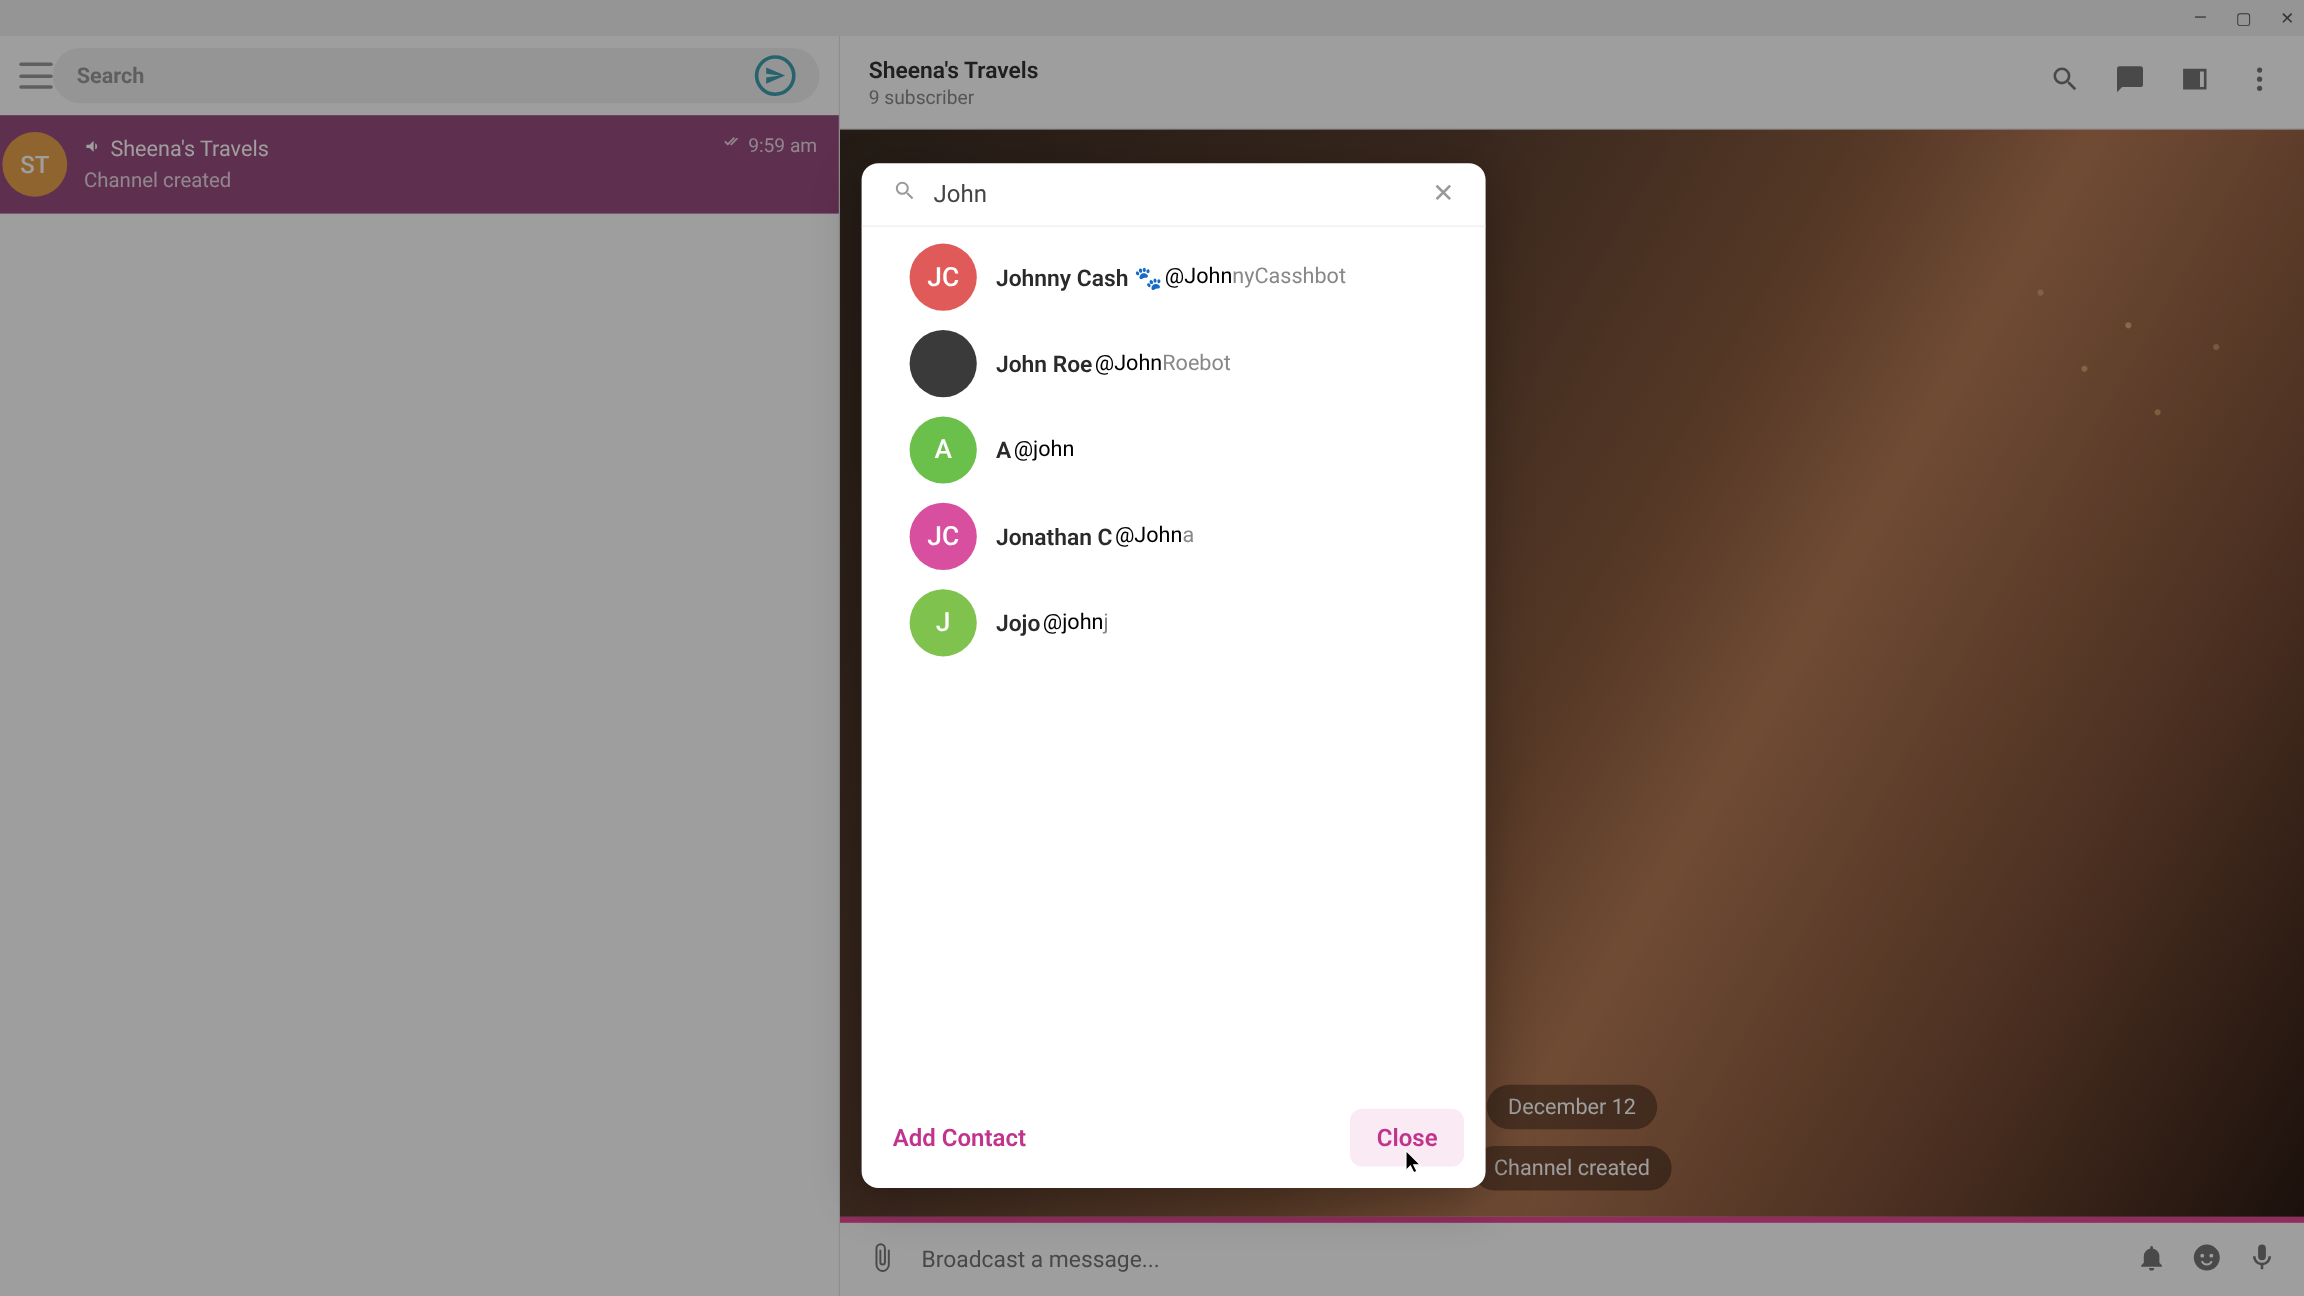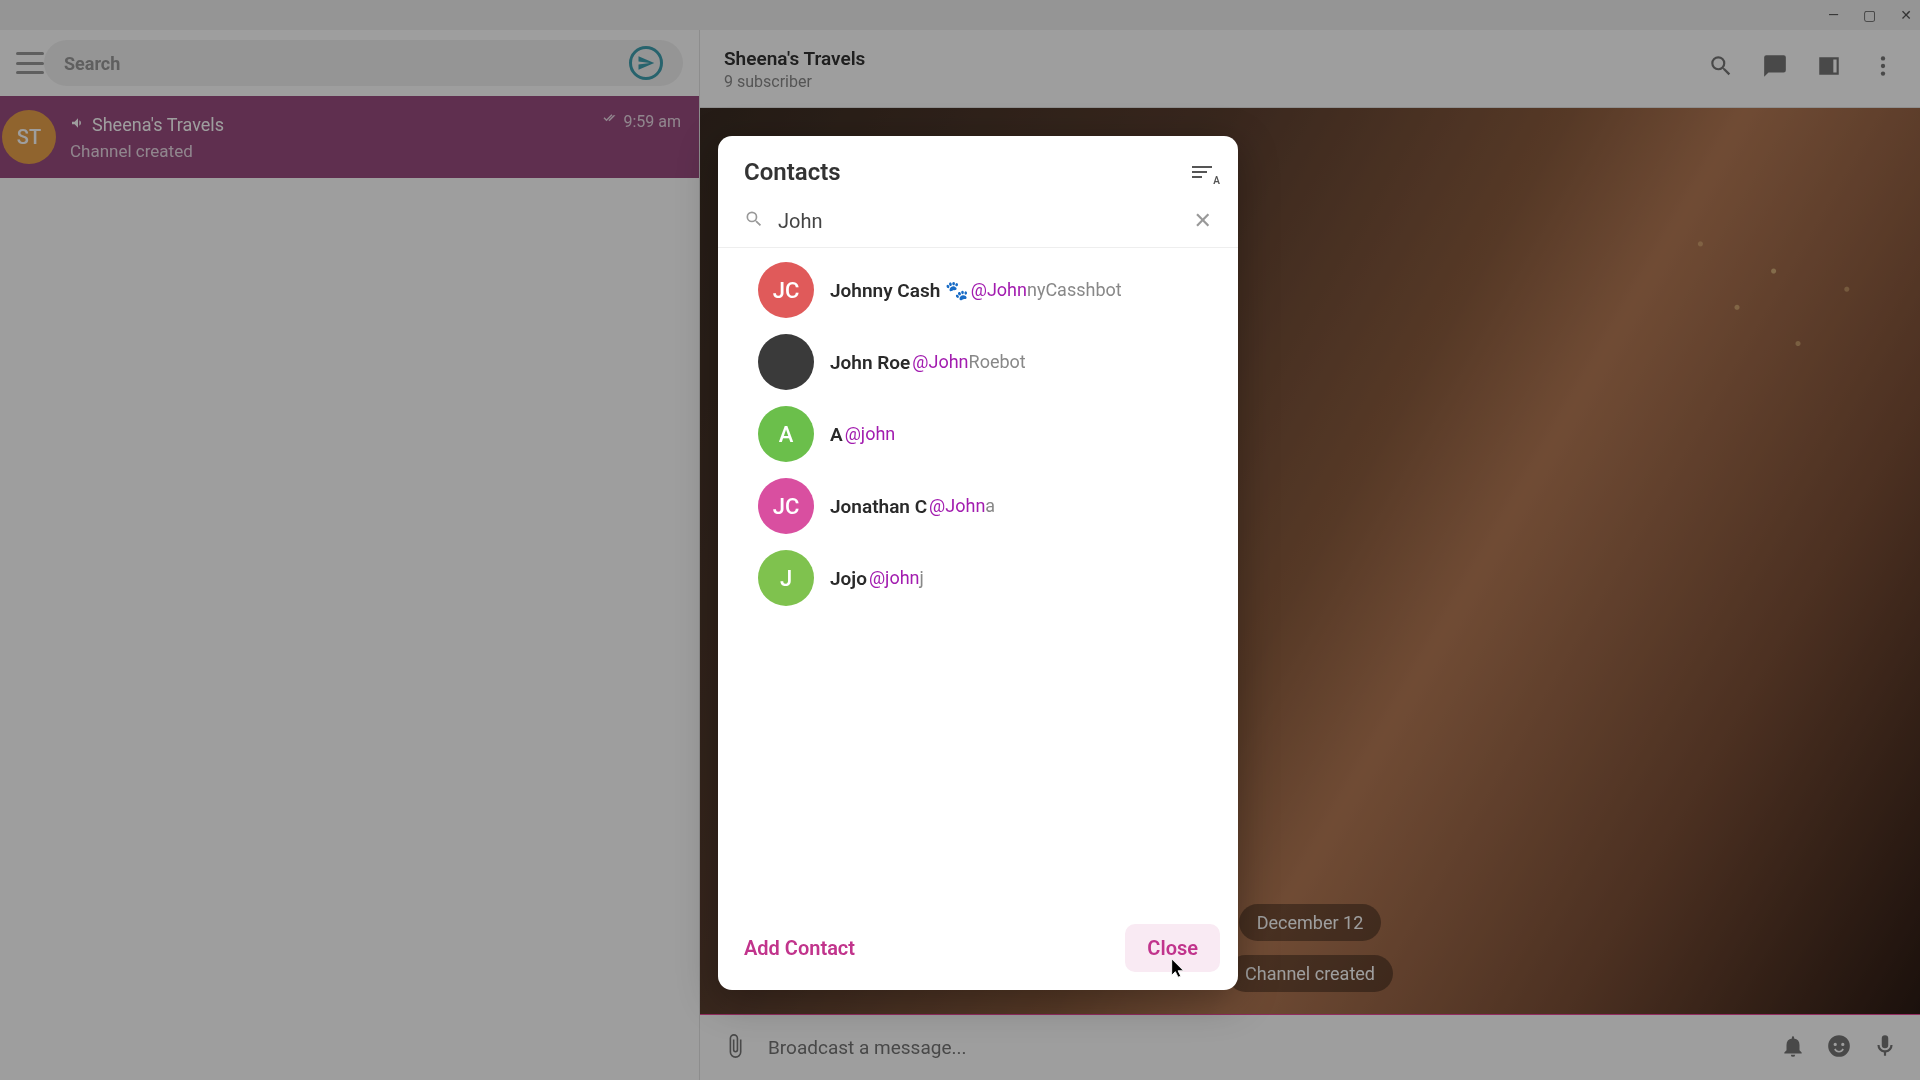--- a/index.html
+++ b/index.html
@@ -37,21 +37,21 @@
   .chat-body::before { content:""; position:absolute; inset:0; background:
     radial-gradient(circle at 88% 18%, rgba(255,230,160,.55) 2px, transparent 3px),
     radial-gradient(circle at 85% 22%, rgba(255,220,150,.5) 2px, transparent 3px),
     radial-gradient(circle at 90% 26%, rgba(255,220,150,.45) 2px, transparent 3px),
     radial-gradient(circle at 82% 15%, rgba(255,220,150,.4) 2px, transparent 3px),
     radial-gradient(circle at 94% 20%, rgba(255,220,150,.4) 2px, transparent 3px);
     pointer-events:none; }
   .date-pill { background: rgba(0,0,0,.35); color:#fff; padding:8px 18px; border-radius:20px; font-size:18px; margin-bottom:14px; }
   .sys-pill { background: rgba(0,0,0,.35); color:#fff; padding:8px 18px; border-radius:20px; font-size:18px; margin-bottom:22px; }
 
-  .composer { height:66px; background:#fff; border-top:1px solid #ec4899; display:flex; align-items:center; padding:0 22px; gap:20px; color:#9a9a9a; }
+  .composer { height:66px; background:#fff; border-top:5px solid #ec4899; display:flex; align-items:center; padding:0 22px; gap:20px; color:#9a9a9a; }
   .composer input { flex:1; border:none; outline:none; font-size:19px; color:#555; }
 
   .dim { position:absolute; inset:0; background:rgba(0,0,0,.38); z-index:5; }
 
   .modal { position:absolute; z-index:10; top:136px; left:718px; width:520px; height:854px; background:#fff; border-radius:14px; box-shadow:0 10px 40px rgba(0,0,0,.3); display:flex; flex-direction:column; overflow:hidden; }
   .m-head { display:flex; align-items:center; justify-content:space-between; padding:22px 26px 10px 26px; }
   .m-title { font-size:24px; font-weight:600; color:#333; }
   .sort-icon { display:flex; flex-direction:column; gap:3px; position:relative; cursor:pointer; }
   .sort-icon div { height:2px; background:#555; }
   .sort-icon div:nth-child(1){ width:20px; }
@@ -63,21 +63,21 @@
   .m-search .mag { width:20px; height:20px; }
   .m-search .q { flex:1; font-size:20px; color:#444; outline:none; border:none; }
   .m-search .clear { color:#999; font-size:22px; cursor:pointer; }
 
   .c-list { flex:1; overflow:auto; padding: 6px 18px; }
   .c-row { display:flex; align-items:center; gap:16px; padding:8px 22px; cursor:pointer; }
   .c-av { width:56px; height:56px; border-radius:50%; display:flex; align-items:center; justify-content:center; color:#fff; font-size:22px; font-weight:500; flex-shrink:0; }
   .c-col { display:flex; flex-direction:row; gap:2px; }
   .c-name { font-size:19px; font-weight:600; color:#2a2a2a; }
   .c-user { font-size:18px; color:#888; }
-  .c-user .hl { color:#a21caf;margin-top:23px; }
+  .c-user .hl { color:#000000;margin-top:23px; }
 
   .m-foot { display:flex; align-items:center; justify-content:space-between; padding: 14px 18px 18px 22px; }
   .add-btn { color:#c1348c; font-size:20px; font-weight:600; cursor:pointer; padding:10px 4px; }
   .close-btn { color:#c1348c; background:#f9eaf3; font-size:20px; font-weight:600; padding:12px 22px; border-radius:10px; cursor:pointer; }
 
   .cursor { position:absolute; z-index:20; width:22px; height:28px; }
   .cursor svg { width:100%; height:100%; }
 </style>
 </head>
 <body>
@@ -175,28 +175,20 @@
             <path d="M12 14a3 3 0 003-3V5a3 3 0 00-6 0v6a3 3 0 003 3zm5-3a5 5 0 01-10 0H5a7 7 0 006 6.92V21h2v-3.08A7 7 0 0019 11h-2z"></path>
           </svg></span>
     </div>
   </div>
 
 </div>
 
 <div class="dim"></div>
 
 <div class="modal">
-  <div class="m-head">
-    <div class="m-title">Contacts</div>
-    <div class="sort-icon">
-        <div></div>
-        <div></div>
-        <div></div>
-      </div>
-  </div>
   <div class="m-search">
     <span>
       <svg class="mag" viewBox="0 0 24 24" fill="#999">
           <path d="M15.5 14h-.79l-.28-.27A6.47 6.47 0 0016 9.5 6.5 6.5 0 109.5 16a6.47 6.47 0 004.23-1.57l.27.28v.79l5 5L20.5 19l-5-5zM9.5 14A4.5 4.5 0 1114 9.5 4.5 4.5 0 019.5 14z"></path>
         </svg>
     </span>
     <div class="q">John</div>
     <span class="clear">✕</span>
   </div>
   <div class="c-list" id="contact-list">

